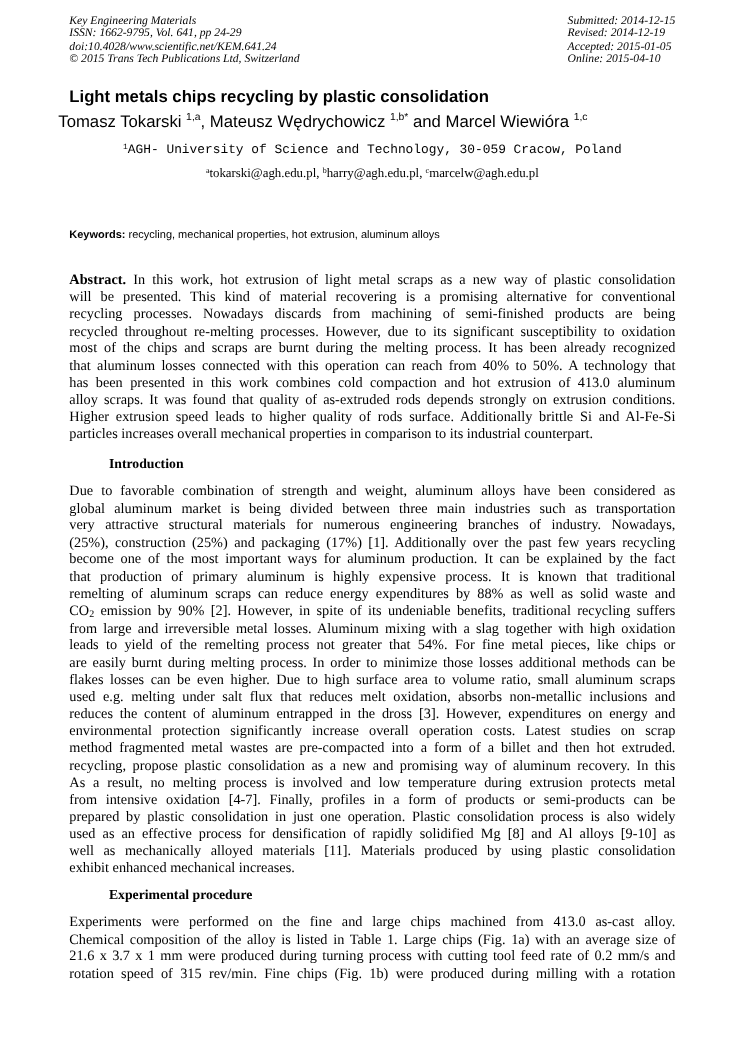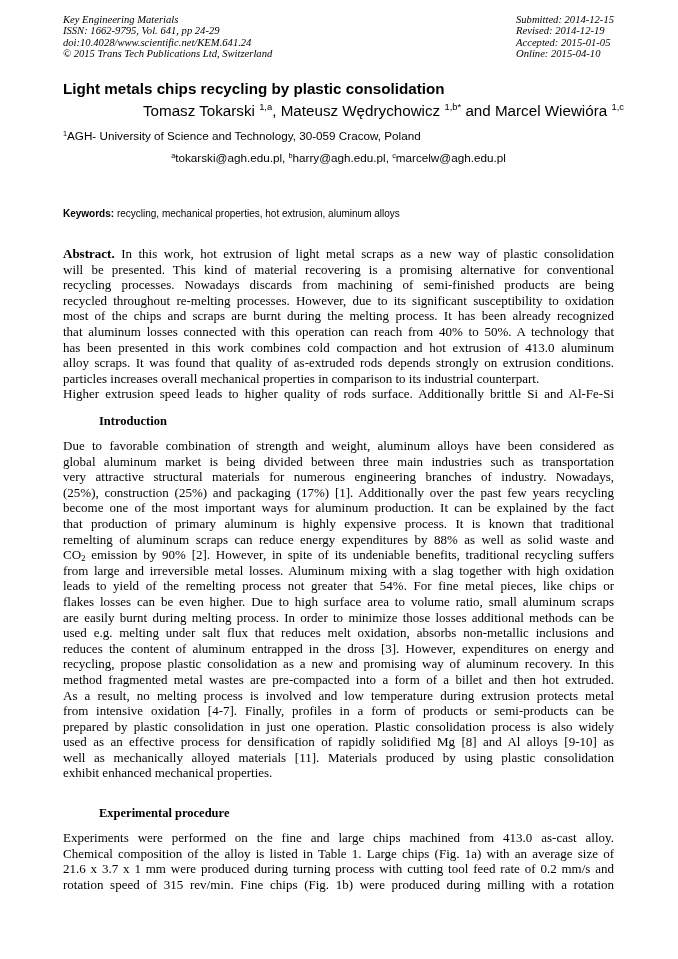--- a/index.html
+++ b/index.html
@@ -51,50 +51,50 @@
       font-family: "Liberation Sans", sans-serif;
       font-weight: bold;
       font-size: 15.2px;
       line-height: 18px;
     }
     .authors {
       position: absolute;
       top: 102px;
       left: -10px;
       width: 571px;
-      text-align: right;
+      text-align: left;
       font-family: "Liberation Sans", sans-serif;
       font-size: 15.2px;
       line-height: 18px;
       white-space: nowrap;
     }
     .authors sup, .affil sup, .emails sup {
       font-size: 0.62em;
       vertical-align: 0;
       position: relative;
       top: -0.6em;
     }
     .affil {
       position: absolute;
       top: 129px;
       left: 0;
       width: 551px;
-      text-align: left;
-      font-family: Liberation Sans, sans-serif;
+      text-align: center;
+      font-family: Liberation Mono, monospace;
       font-size: 11.7px;
       line-height: 14px;
       white-space: nowrap;
     }
     .emails {
       position: absolute;
       top: 151px;
       left: 0;
       width: 551px;
       text-align: center;
-      font-family: Liberation Sans, sans-serif;
+      font-family: Liberation Serif, serif;
       font-size: 11.7px;
       line-height: 14px;
       white-space: nowrap;
     }
     .keywords {
       position: absolute;
       top: 207px;
       left: 0;
       width: 551px;
       font-family: "Liberation Sans", sans-serif;
@@ -197,48 +197,49 @@
 
   <div class="abstract body-text" id="abstract-block">
       <div class="line"><b>Abstract.</b> In this work, hot extrusion of light metal scraps as a new way of plastic consolidation</div>
       <div class="line">will be presented. This kind of material recovering is a promising alternative for conventional</div>
       <div class="line">recycling processes. Nowadays discards from machining of semi-finished products are being</div>
       <div class="line">recycled throughout re-melting processes. However, due to its significant susceptibility to oxidation</div>
       <div class="line">most of the chips and scraps are burnt during the melting process. It has been already recognized</div>
       <div class="line">that aluminum losses connected with this operation can reach from 40% to 50%. A technology that</div>
       <div class="line">has been presented in this work combines cold compaction and hot extrusion of 413.0 aluminum</div>
       <div class="line">alloy scraps. It was found that quality of as-extruded rods depends strongly on extrusion conditions.</div>
+      <div class="line">Higher extrusion speed leads to higher quality of rods surface. Additionally brittle Si and Al-Fe-Si</div>
       <div class="line last">particles increases overall mechanical properties in comparison to its industrial counterpart.</div>
-      <div class="line">Higher extrusion speed leads to higher quality of rods surface. Additionally brittle Si and Al-Fe-Si</div>
     </div>
 
   <div class="section-heading intro-heading">Introduction</div>
   <div class="intro-body body-text" id="intro-block">
       <div class="line">Due to favorable combination of strength and weight, aluminum alloys have been considered as</div>
       <div class="line">global aluminum market is being divided between three main industries such as transportation</div>
       <div class="line">very attractive structural materials for numerous engineering branches of industry. Nowadays,</div>
       <div class="line">(25%), construction (25%) and packaging (17%) [1]. Additionally over the past few years recycling</div>
       <div class="line">become one of the most important ways for aluminum production. It can be explained by the fact</div>
       <div class="line">that production of primary aluminum is highly expensive process. It is known that traditional</div>
       <div class="line">remelting of aluminum scraps can reduce energy expenditures by 88% as well as solid waste and</div>
       <div class="line">CO<sub class="chem">2</sub> emission by 90% [2]. However, in spite of its undeniable benefits, traditional recycling suffers</div>
       <div class="line">from large and irreversible metal losses. Aluminum mixing with a slag together with high oxidation</div>
       <div class="line">leads to yield of the remelting process not greater that 54%.  For fine metal pieces, like chips or</div>
+      <div class="line">are easily burnt during melting process. In order to minimize those losses additional methods can be</div>
       <div class="line">flakes losses can be even higher. Due to high surface area to volume ratio, small aluminum scraps</div>
-      <div class="line">are easily burnt during melting process. In order to minimize those losses additional methods can be</div>
       <div class="line">used e.g. melting under salt flux that reduces melt oxidation, absorbs non-metallic inclusions and</div>
       <div class="line">reduces the content of aluminum entrapped in the dross [3]. However, expenditures on energy and</div>
+      <div class="line">environmental protection significantly increase overall operation costs. Latest studies on scrap</div>
+      <div class="line">method fragmented metal wastes are pre-compacted into a form of a billet and then hot extruded.</div>
       <div class="line">recycling, propose plastic consolidation as a new and promising way of aluminum recovery. In this</div>
-      <div class="line">method fragmented metal wastes are pre-compacted into a form of a billet and then hot extruded.</div>
       <div class="line">As a result, no melting process is involved and low temperature during extrusion protects metal</div>
       <div class="line">from intensive oxidation [4-7]. Finally, profiles in a form of products or semi-products can be</div>
       <div class="line">prepared by plastic consolidation in just one operation. Plastic consolidation process is also widely</div>
       <div class="line">used as an effective process for densification of rapidly solidified Mg [8] and Al alloys [9-10] as</div>
       <div class="line">well as mechanically alloyed materials [11]. Materials produced by using plastic consolidation</div>
-      <div class="line last">exhibit enhanced mechanical properties.</div>
+      <div class="line last">exhibit enhanced mechanical increases.</div>
     </div>
 
   <div class="section-heading exp-heading">Experimental procedure</div>
   <div class="exp-body body-text" id="exp-block">
       <div class="line">Experiments were performed on the fine and large chips machined from 413.0 as-cast alloy.</div>
       <div class="line">Chemical composition of the alloy is listed in Table 1. Large chips (Fig. 1a) with an average size of</div>
       <div class="line">21.6 x 3.7 x 1 mm were produced during turning process with cutting tool feed rate of 0.2 mm/s and</div>
       <div class="line">rotation speed of 315 rev/min. Fine chips (Fig. 1b) were produced during milling with a rotation</div>
     </div>
 

